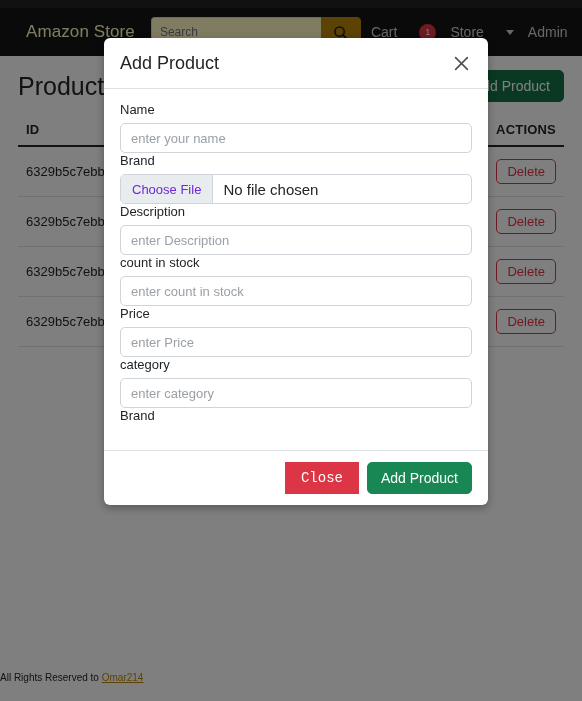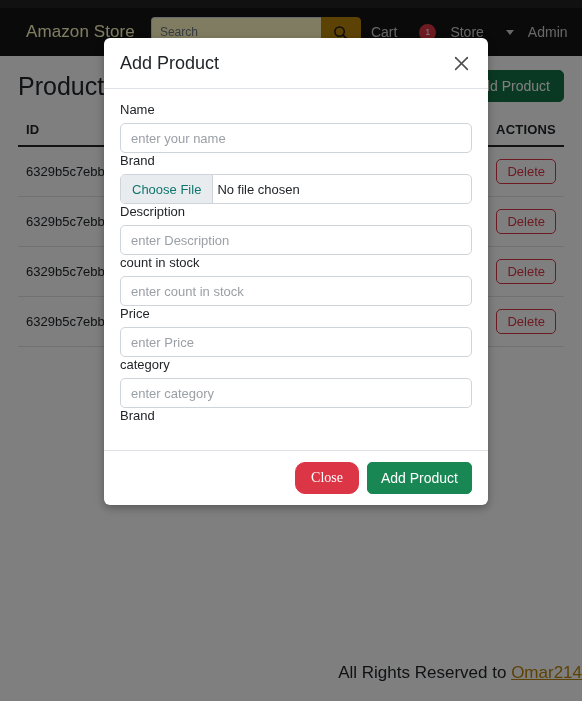--- a/index.html
+++ b/index.html
@@ -163,22 +163,22 @@
     border-radius: 5px;
     font-size: 13px;
     padding: 4px 10px;
     cursor: pointer;
     font-family: "Liberation Sans", sans-serif;
   }
 
   
   .sitefooter {
     flex: none;
-    text-align: right;
-    font-size: 17px;
+    text-align: left;
+    font-size: 10px;
     color: #212529;
     padding: 14px 0 18px 0;
   }
   .sitefooter a {
     color: #b8860b;
     text-decoration: underline;
   }
 
   
   #backdrop {
@@ -244,47 +244,47 @@
     overflow: hidden;
     background: #fff;
   }
   .file-btn {
     display: flex; align-items: center;
     background: #e9ecef;
     border: none;
     border-right: 1px solid #ced4da;
     padding: 0 11px;
     font-size: 13px;
-    color: #0f766e;
+    color: #6d28d9;
     cursor: pointer;
     white-space: nowrap;
     font-family: "Liberation Sans", sans-serif;
   }
   .file-name {
     display: flex; align-items: center;
-    padding: 0 4px;
-    font-size: 13px;
+    padding: 0 10px;
+    font-size: 15px;
     color: #212529;
   }
 
   .modal-footer {
     border-top: 1px solid #dee2e6;
     padding: 11px 16px;
     display: flex; align-items: center; justify-content: flex-end;
     gap: 8px;
   }
   .btn-close-modal {
     background: #dc3545;
     color: #fff;
     border: 1px solid #dc3545;
-    border-radius: 10px;
+    border-radius: 0;
     font-size: 14px;
     padding: 7px 15px;
     cursor: pointer;
-    font-family: Liberation Serif, serif;
+    font-family: Liberation Mono, monospace;
   }
   .btn-submit {
     background: #198754;
     color: #fff;
     border: 1px solid #198754;
     border-radius: 5px;
     font-size: 14px;
     padding: 7px 13px;
     cursor: pointer;
     font-family: "Liberation Sans", sans-serif;

